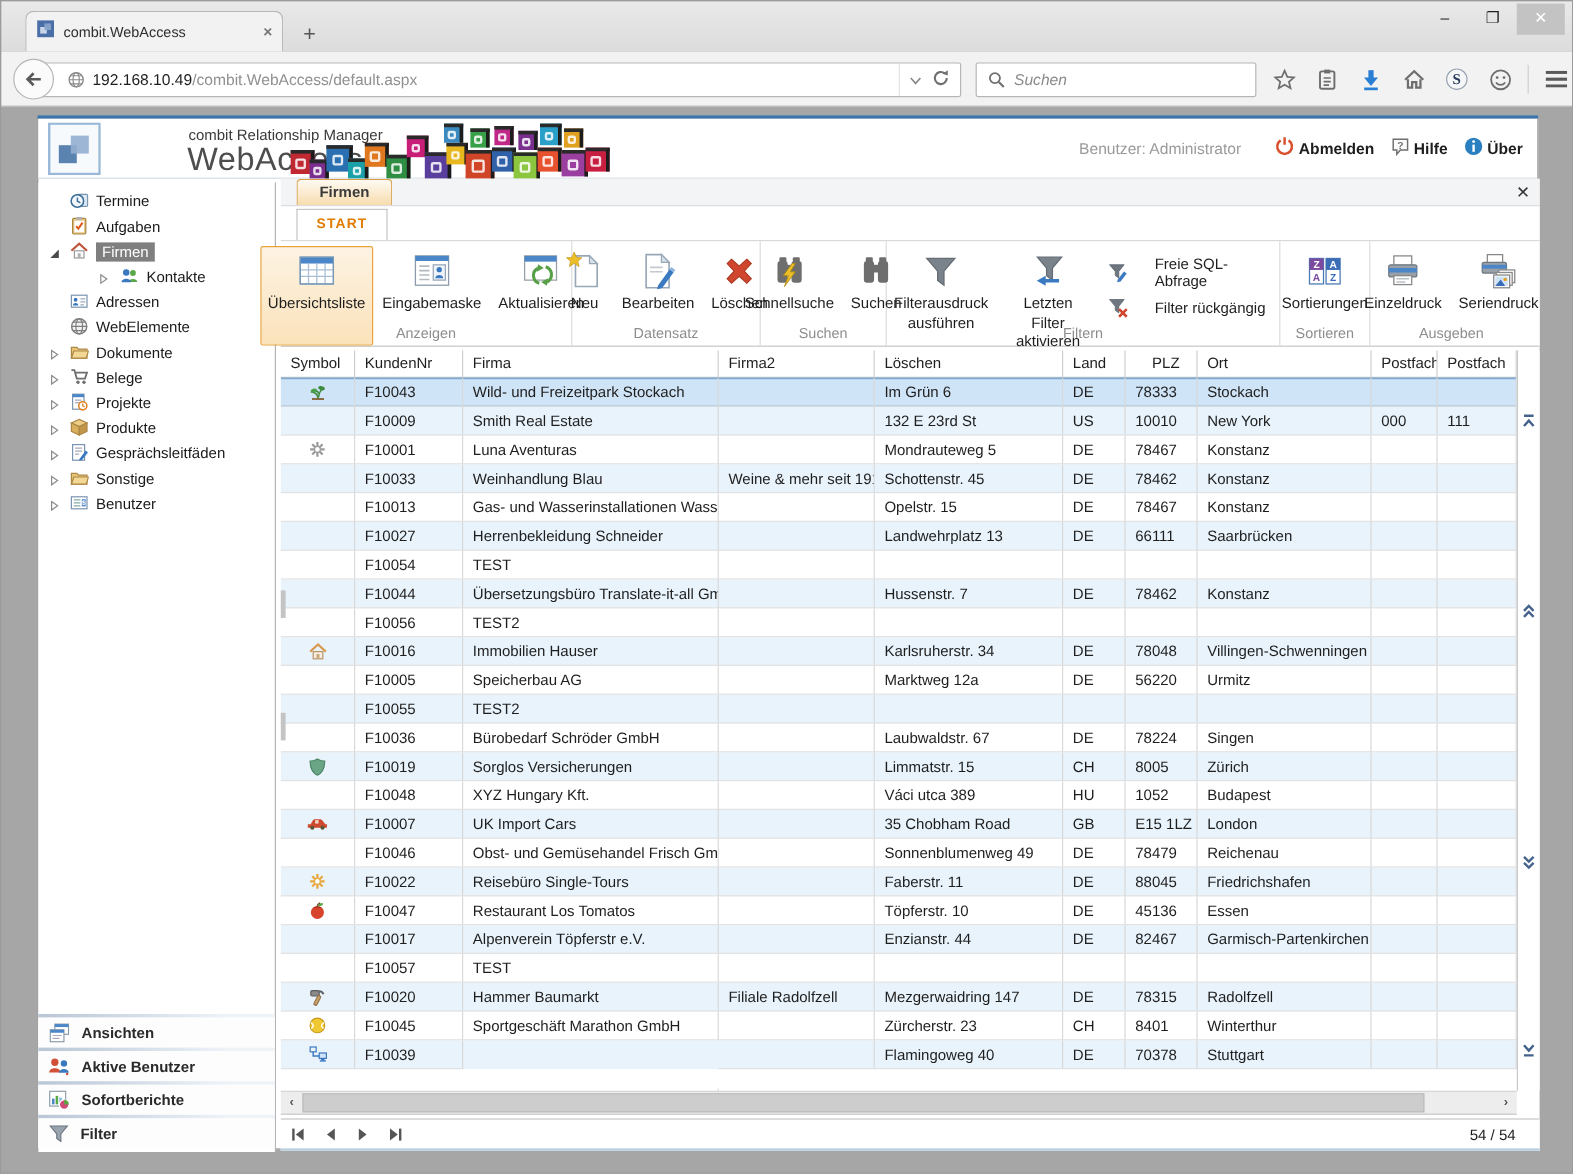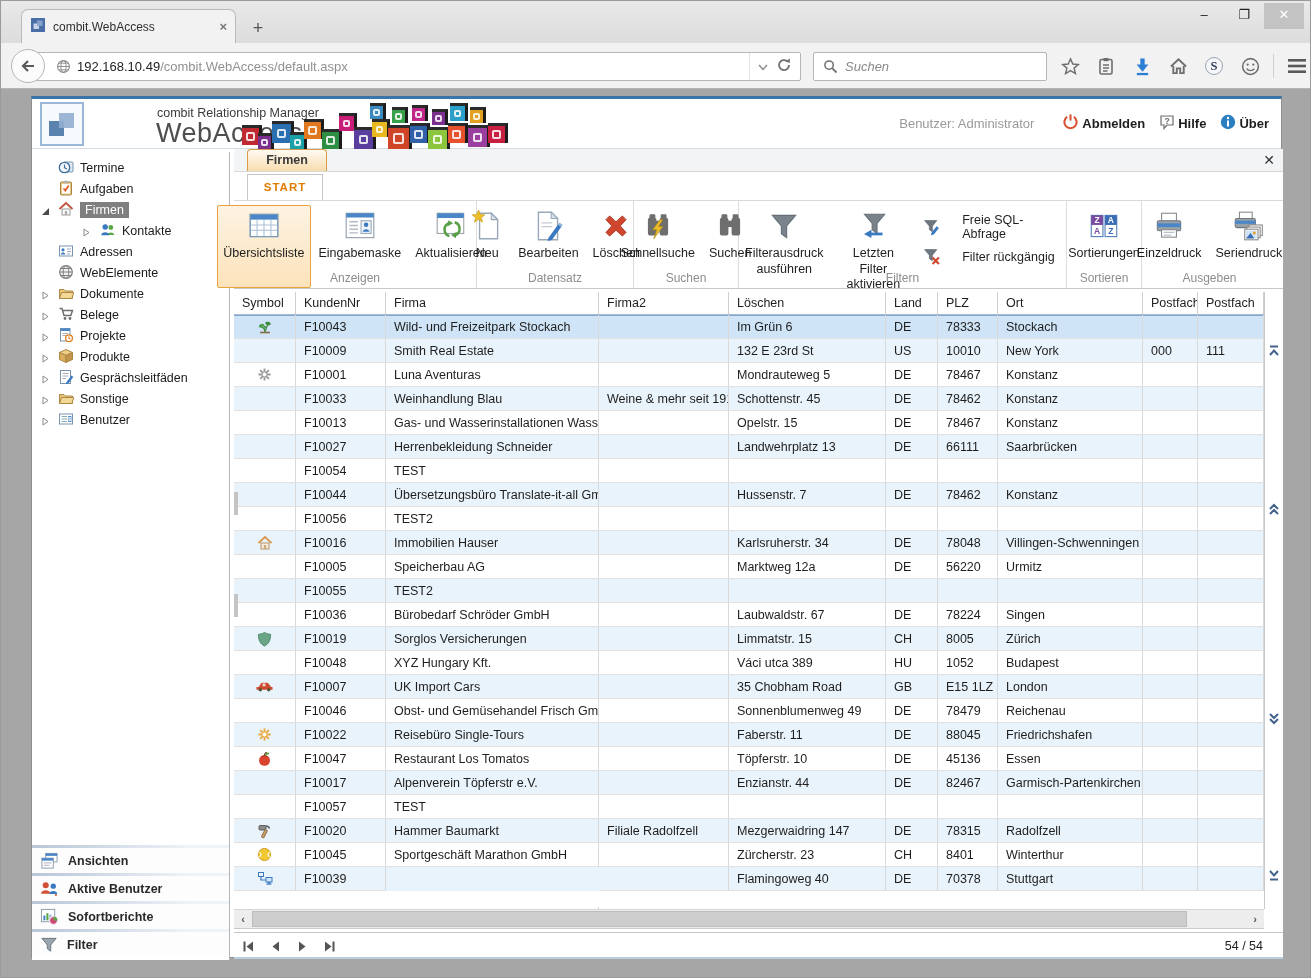--- a/index.html
+++ b/index.html
@@ -698,21 +698,21 @@
           </div>
 
         <div class="grid" id="grid">
             <div class="g-head">
               <div class="g-hcell" style="width: 62px;">Symbol</div>
               <div class="g-hcell" style="width: 90px;">KundenNr</div>
               <div class="g-hcell" style="width: 213px;">Firma</div>
               <div class="g-hcell" style="width: 130px;">Firma2</div>
               <div class="g-hcell" style="width: 157px;">Löschen</div>
               <div class="g-hcell" style="width: 52px;">Land</div>
-              <div class="g-hcell" style="width: 60px;">PLZ</div>
+              <div class="g-hcell" style="width: 60px; text-align: center;">PLZ</div>
               <div class="g-hcell" style="width: 145px;">Ort</div>
               <div class="g-hcell" style="width: 55px;">PostfachP</div>
               <div class="g-hcell" style="width: 66px;">Postfach</div>
             </div>
             <div class="g-row selected">
               <div class="g-cell sym" style="width: 62px;">
                 <svg width="16" height="16" viewBox="0 0 16 16" xmlns="http://www.w3.org/2000/svg">
                   <path d="M3,13.5 H13" stroke="#8a6a42" stroke-width="1.6"></path>
                   <path d="M8,13 C8,9 6,8 3,7.5 C5,5.5 8,6.5 8.5,9" fill="none" stroke="#3e8a3e" stroke-width="1.4"></path>
                   <ellipse cx="4.5" cy="6.5" rx="2.6" ry="1.6" fill="#4aa04a" transform="rotate(-20 4.5 6.5)"></ellipse>

